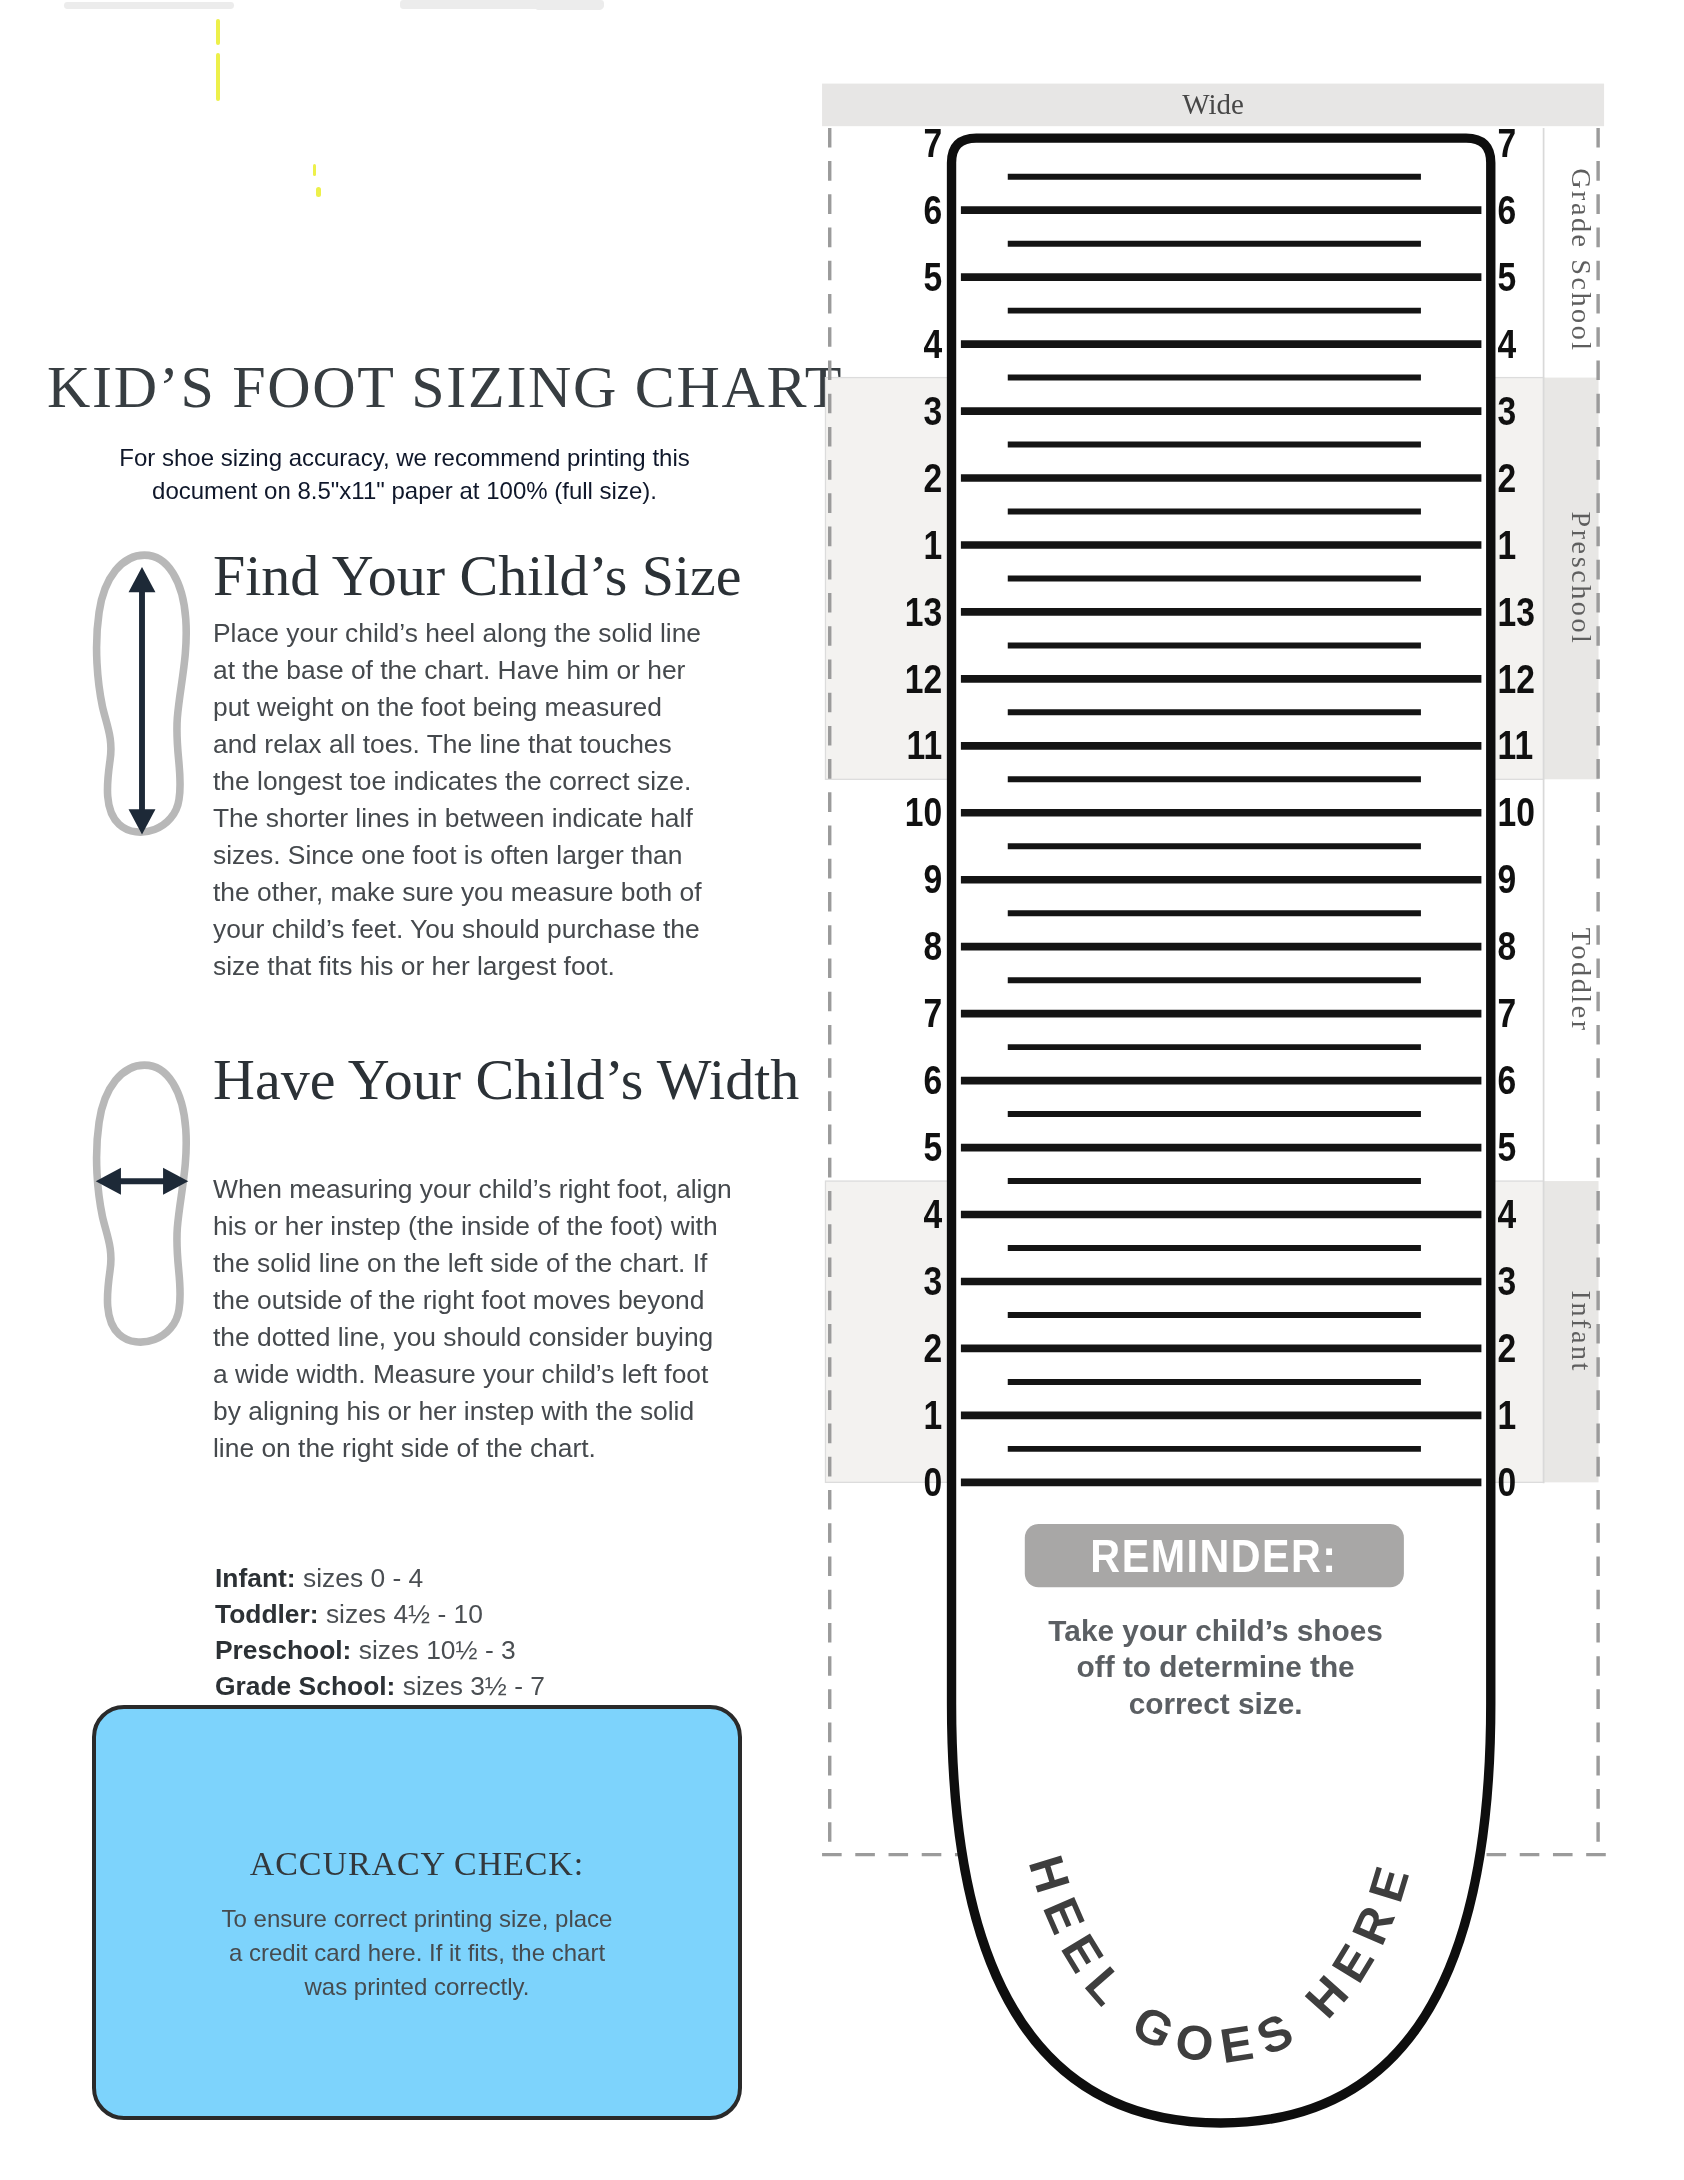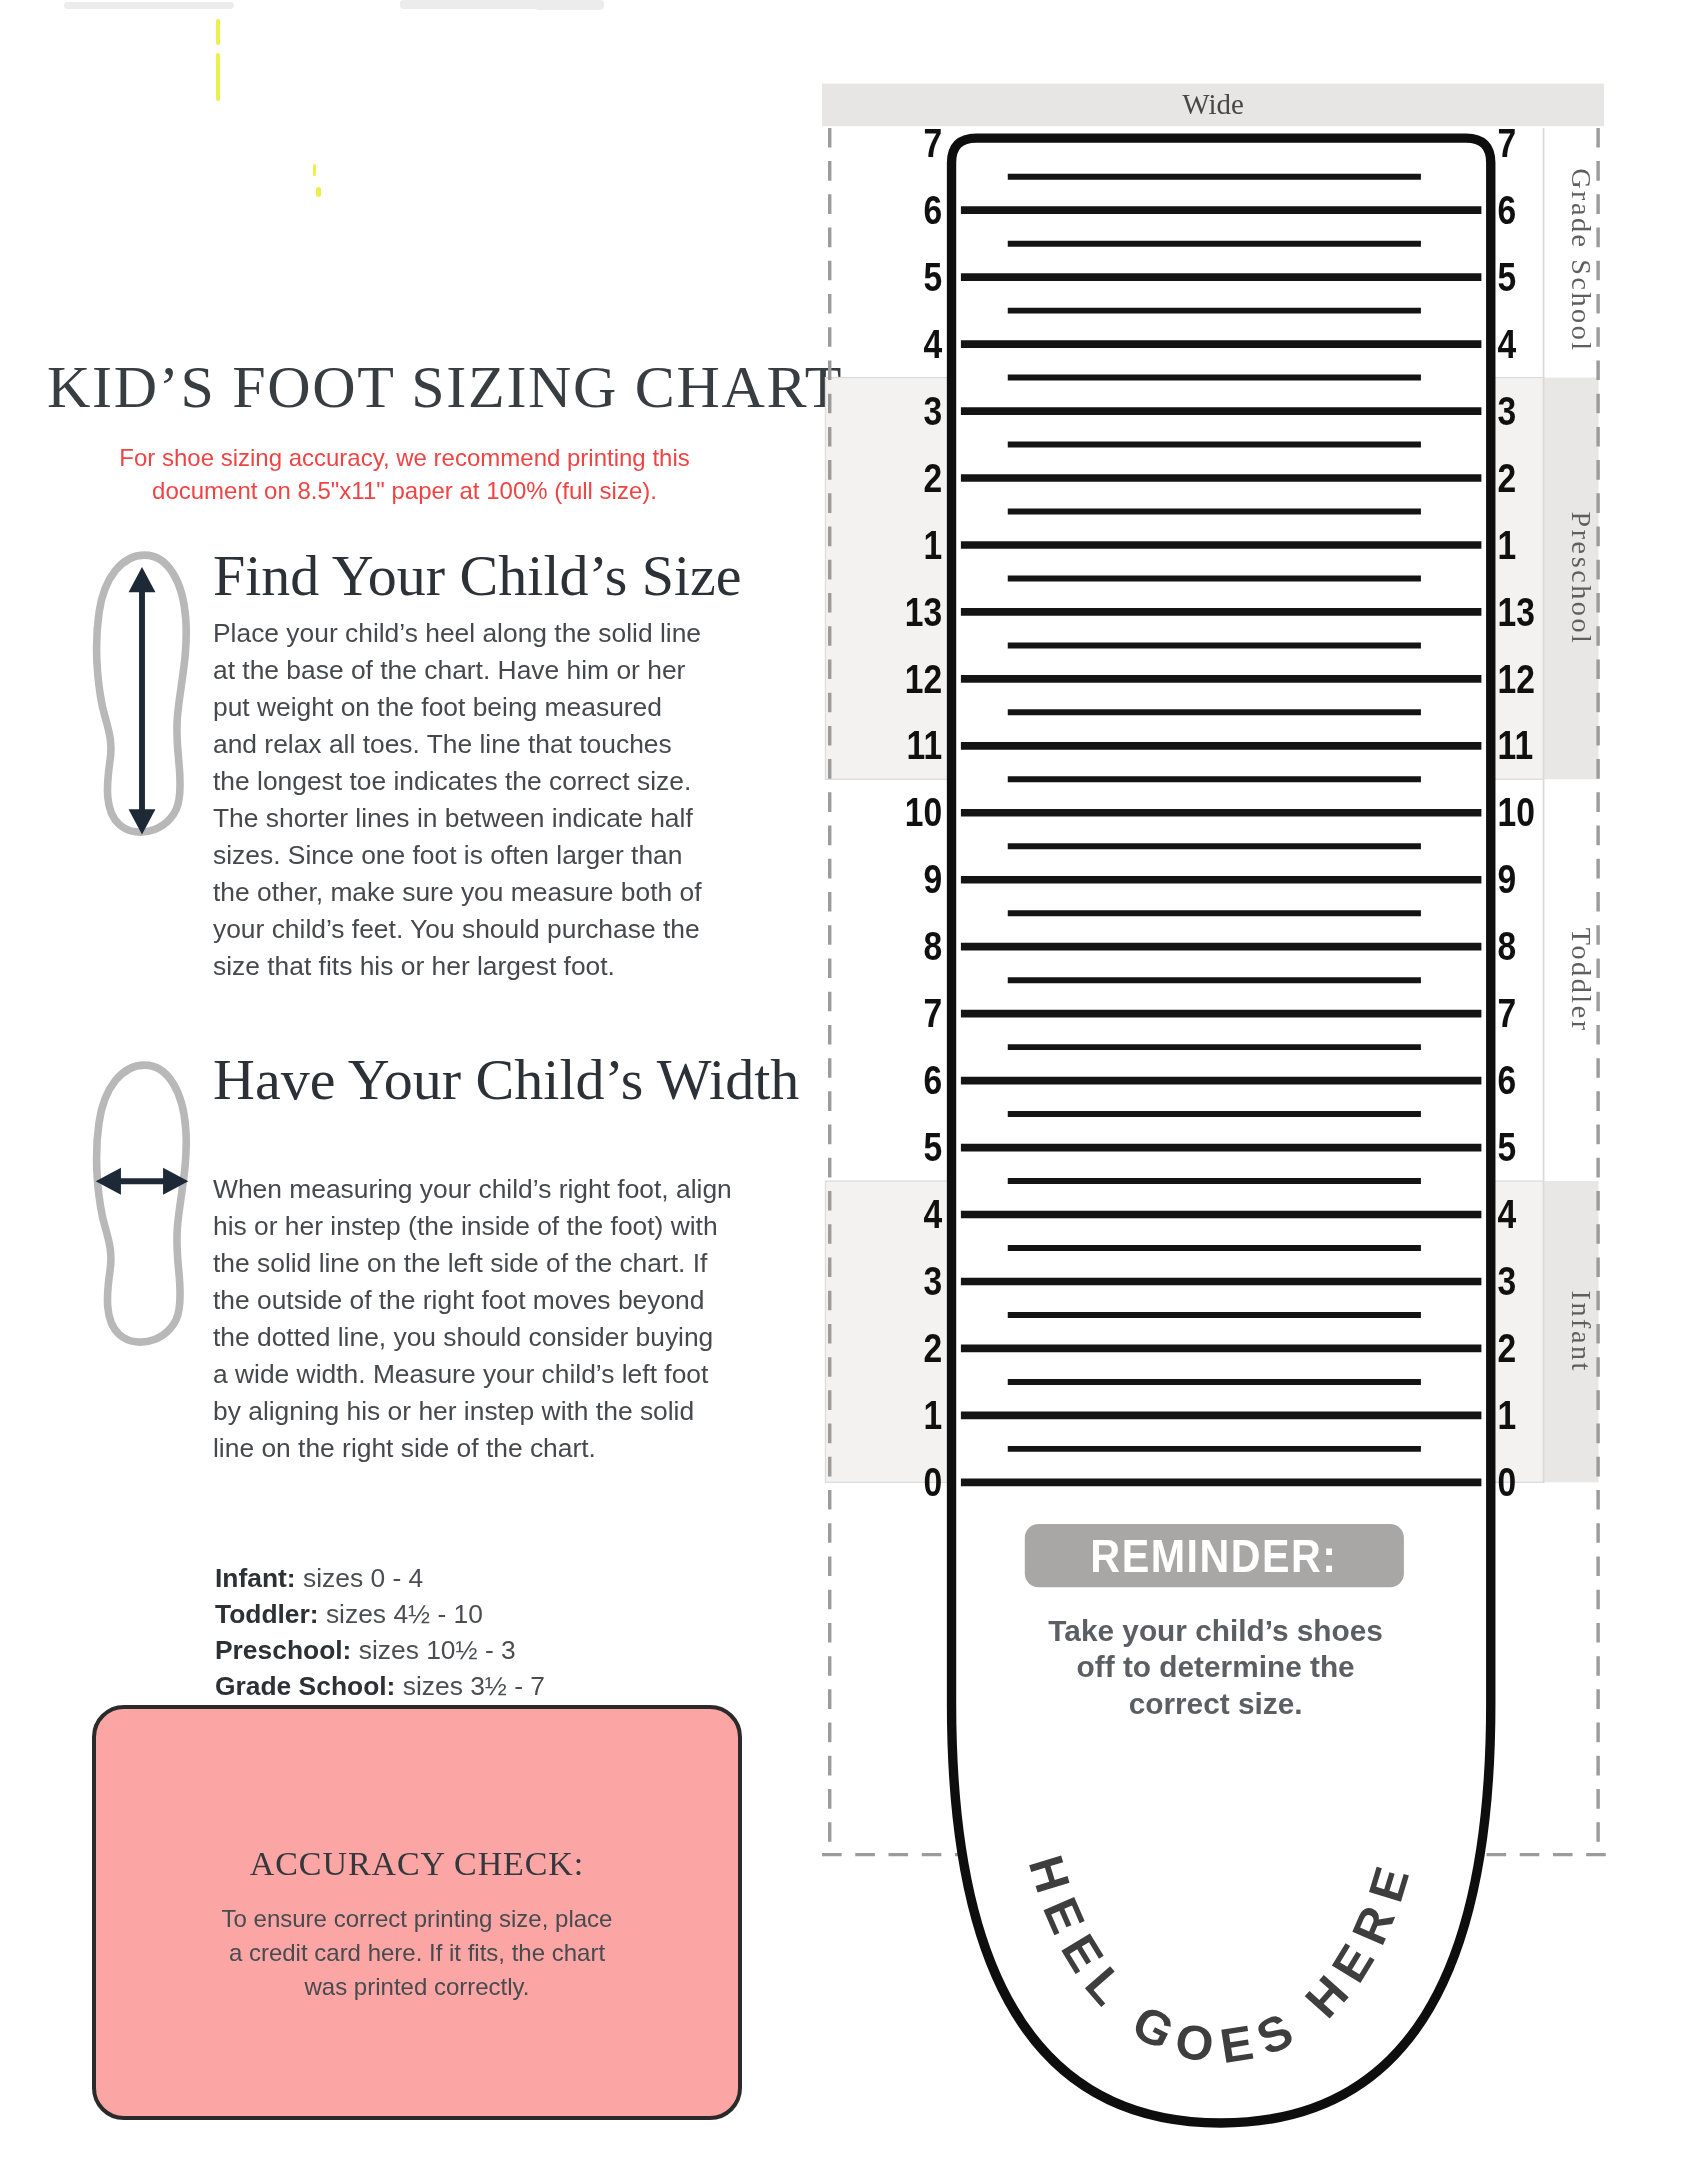--- a/index.html
+++ b/index.html
@@ -5,30 +5,30 @@
   html,body{margin:0;padding:0;background:#ffffff;}
   .page{position:relative;width:1685px;height:2181px;background:#ffffff;overflow:hidden;
         font-family:"Liberation Sans",sans-serif;}
   
   .ghost{position:absolute;background:#ececec;border-radius:3.4px;}
   .hl-line{position:absolute;border-radius:2.6px;}
   .title{position:absolute;left:47px;top:313px;width:775px;white-space:nowrap;
          font-family:"Liberation Serif",serif;font-weight:400;font-size:60px;
          letter-spacing:1.7px;color:#373d41;}
   .subtitle{position:absolute;left:81px;top:417px;width:647px;text-align:center;
-            font-size:24px;line-height:33px;color:#ef4444;white-space:pre-line;}
+            font-size:24px;line-height:33px;color:#0f172a;white-space:pre-line;}
   .sec-head{position:absolute;left:213px;font-family:"Liberation Serif",serif;
             font-size:58px;color:#2b3136;}
   .sec-body{position:absolute;left:213px;width:596px;font-size:26.4px;line-height:37px;
             color:#45494d;white-space:pre-line;}
   .foot-icon{position:absolute;}
   .size-key{position:absolute;left:215px;top:1560px;font-size:26.4px;line-height:36px;color:#4a4e52;}
   .size-key b{color:#2c3135;font-weight:700;}
   .accuracy-box{position:absolute;left:92px;top:1705px;width:642px;height:407px;
-                border:4.3px solid #2a2a2a;border-radius:32px;background:#fca5a5;}
+                border:4.3px solid #2a2a2a;border-radius:32px;background:#7dd3fc;}
   .acc-head{position:absolute;left:0;right:0;top:136px;text-align:center;
             font-family:"Liberation Serif",serif;font-size:34px;letter-spacing:0.9px;color:#33383c;}
   .acc-body{position:absolute;left:0;right:0;top:193px;text-align:center;
             font-size:24px;line-height:34px;color:#464b4f;white-space:pre-line;}
   
   .chart-svg{position:absolute;left:0;top:0;}
   .wide-text{font-family:"Liberation Serif",serif;font-size:34px;fill:#474747;text-anchor:middle;}
   .grp{font-family:"Liberation Serif",serif;font-size:33px;fill:#5e5e5e;letter-spacing:3px;text-anchor:middle;}
   .num{font-family:"Liberation Sans",sans-serif;font-weight:700;font-size:47px;fill:#101010;}
   .badge-text{font-family:"Liberation Sans",sans-serif;font-weight:700;font-size:55px;

